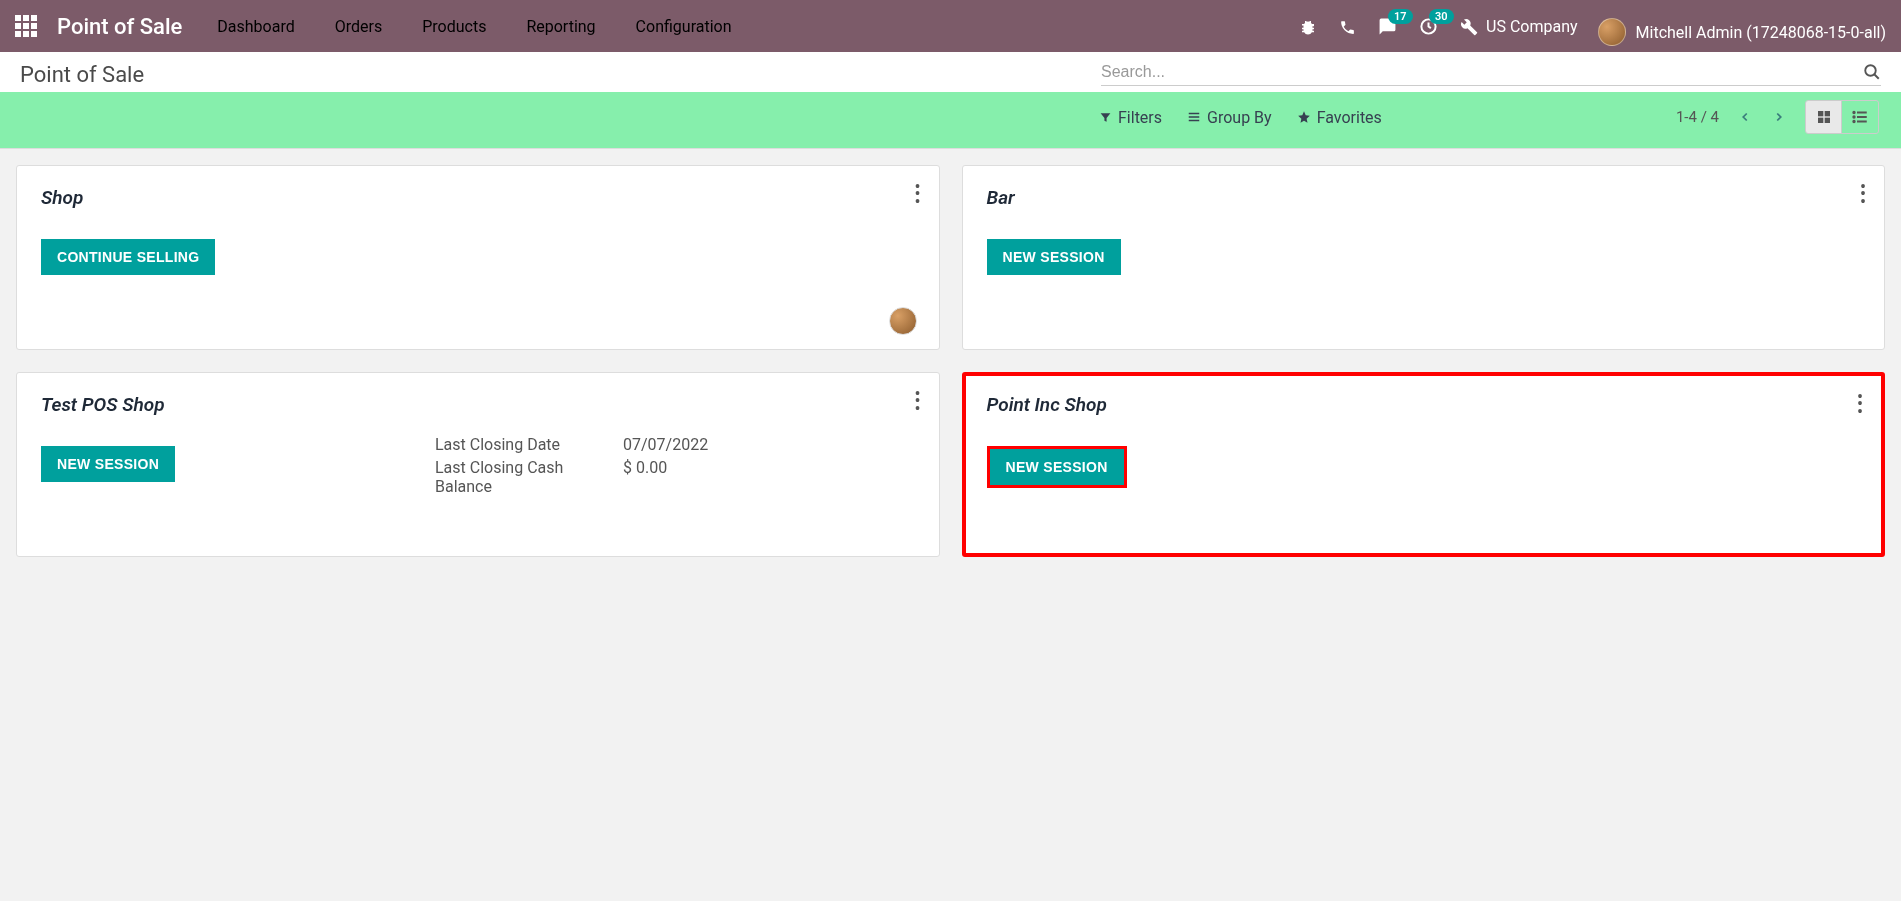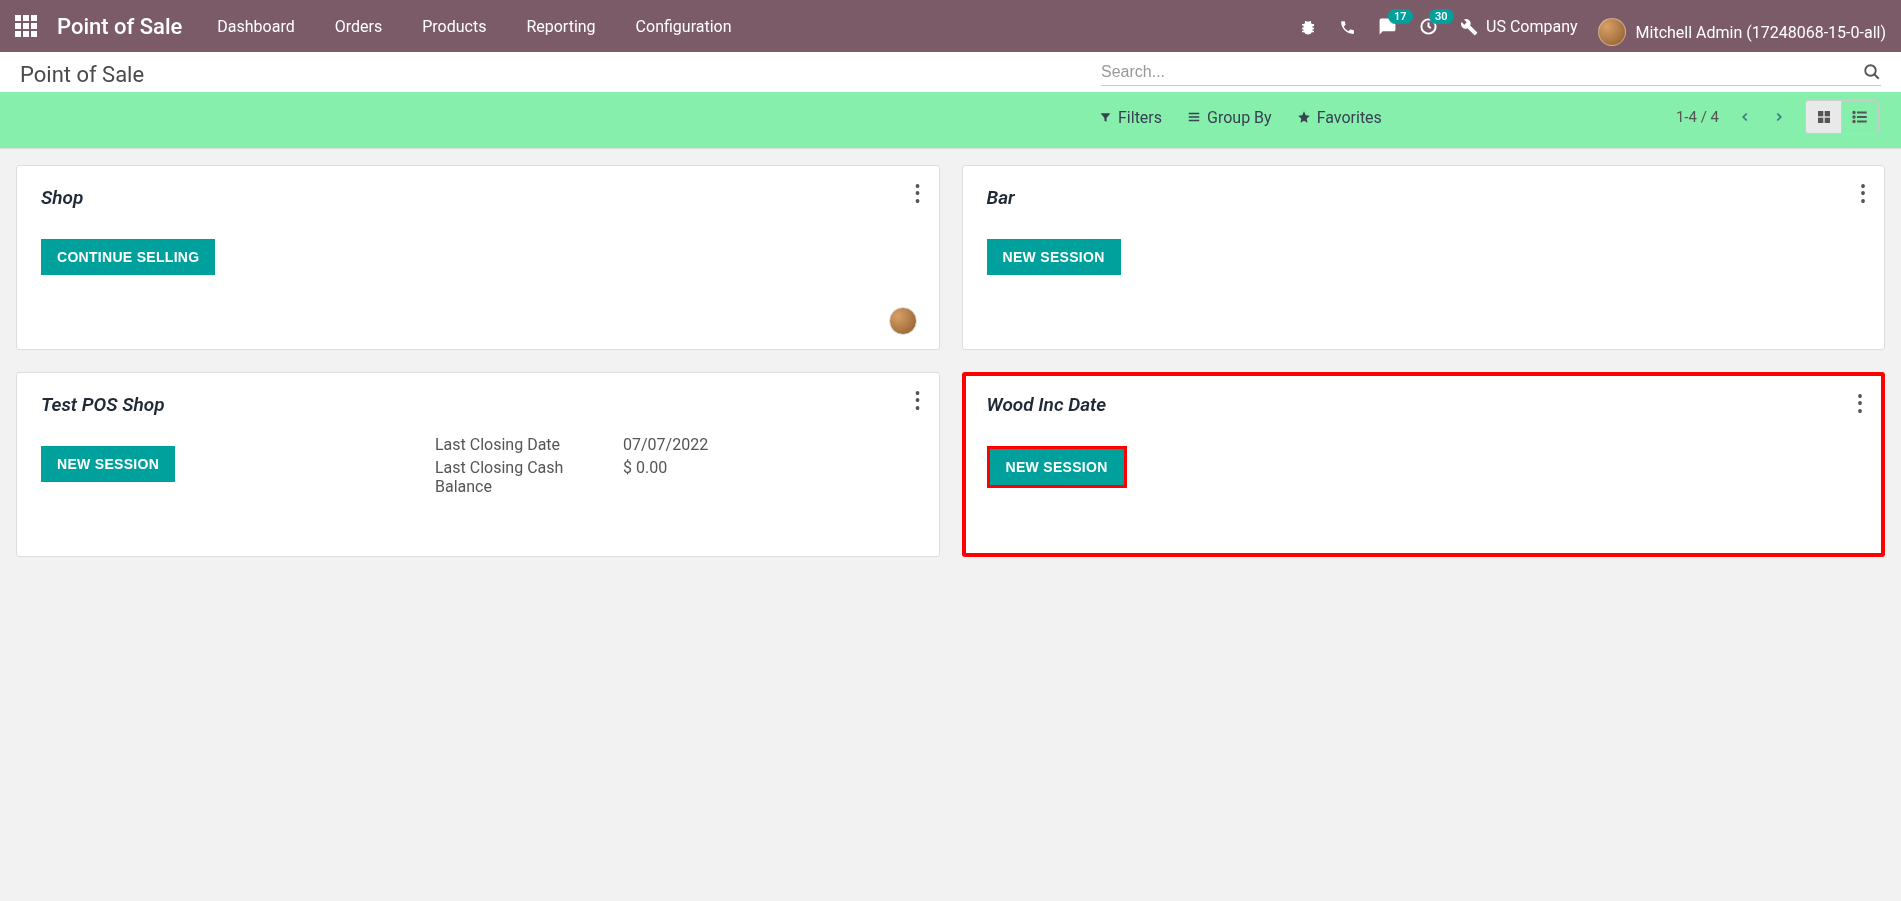--- a/index.html
+++ b/index.html
@@ -4,21 +4,21 @@
 <style>
   * { box-sizing: border-box; margin: 0; padding: 0; }
   body { font-family: -apple-system, BlinkMacSystemFont, "Segoe UI", Roboto, "Helvetica Neue", Arial, sans-serif; background: #f2f2f2; color: #1f2937; width: 1901px; }
   
   
   .navbar { background: #7c5b69; height: 52px; display: flex; align-items: center; padding: 0 15px; color: #fff; }
   .apps-icon { width: 22px; height: 22px; display: grid; grid-template-columns: repeat(3,1fr); grid-template-rows: repeat(3,1fr); gap: 2px; margin-right: 20px; cursor: pointer; }
   .apps-icon span { background: #fff; }
   .brand { font-size: 22px; font-weight: 500; margin-right: 35px; cursor: pointer; }
   .nav-menu { display: flex; gap: 40px; }
-  .nav-menu a { color: #ffffff; text-decoration: none; font-size: 16px; cursor: pointer; }
+  .nav-menu a { color: #000000; text-decoration: none; font-size: 16px; cursor: pointer; }
   .nav-spacer { flex: 1; }
   .nav-icons { display: flex; align-items: flex-end; gap: 22px; }
   .nav-icon { position: relative; cursor: pointer; color: #fff; font-size: 17px; display: flex; align-items: center; }
   .badge { position: absolute; top: -8px; left: 10px; background: #00a09d; color: #fff; font-size: 11px; font-weight: 600; padding: 1px 6px; border-radius: 10px; }
   .company { color: #fff; font-size: 16px; cursor: pointer; margin-left: 8px; }
   .user { display: flex; align-items: center; gap: 10px; color: #fff; font-size: 16px; cursor: pointer; margin-left: 20px; margin-top: 12px; }
   .avatar { width: 28px; height: 28px; border-radius: 50%; background: radial-gradient(circle at 30% 30%, #d9a066, #8b5a2b); border: 1px solid rgba(255,255,255,0.4); }
   
   
   .control-row1 { background: #fff; display: flex; align-items: center; padding: 10px 20px 5px 20px; }
@@ -230,21 +230,21 @@
         <span>07/07/2022</span>
       </div>
       <div class="detail-row">
         <span class="detail-label">Last Closing Cash Balance</span>
         <span>$ 0.00</span>
       </div>
     </div>
   </div>
 
   <div class="card highlight-card">
-    <div class="card-title">Wood Inc Date</div>
+    <div class="card-title">Point Inc Shop</div>
     <div class="card-menu">
         <div>•</div>
         <div>•</div>
         <div>•</div>
       </div>
     <span class="highlight-btn-wrap">
       <button class="btn-primary">NEW SESSION</button>
     </span>
   </div>
 

